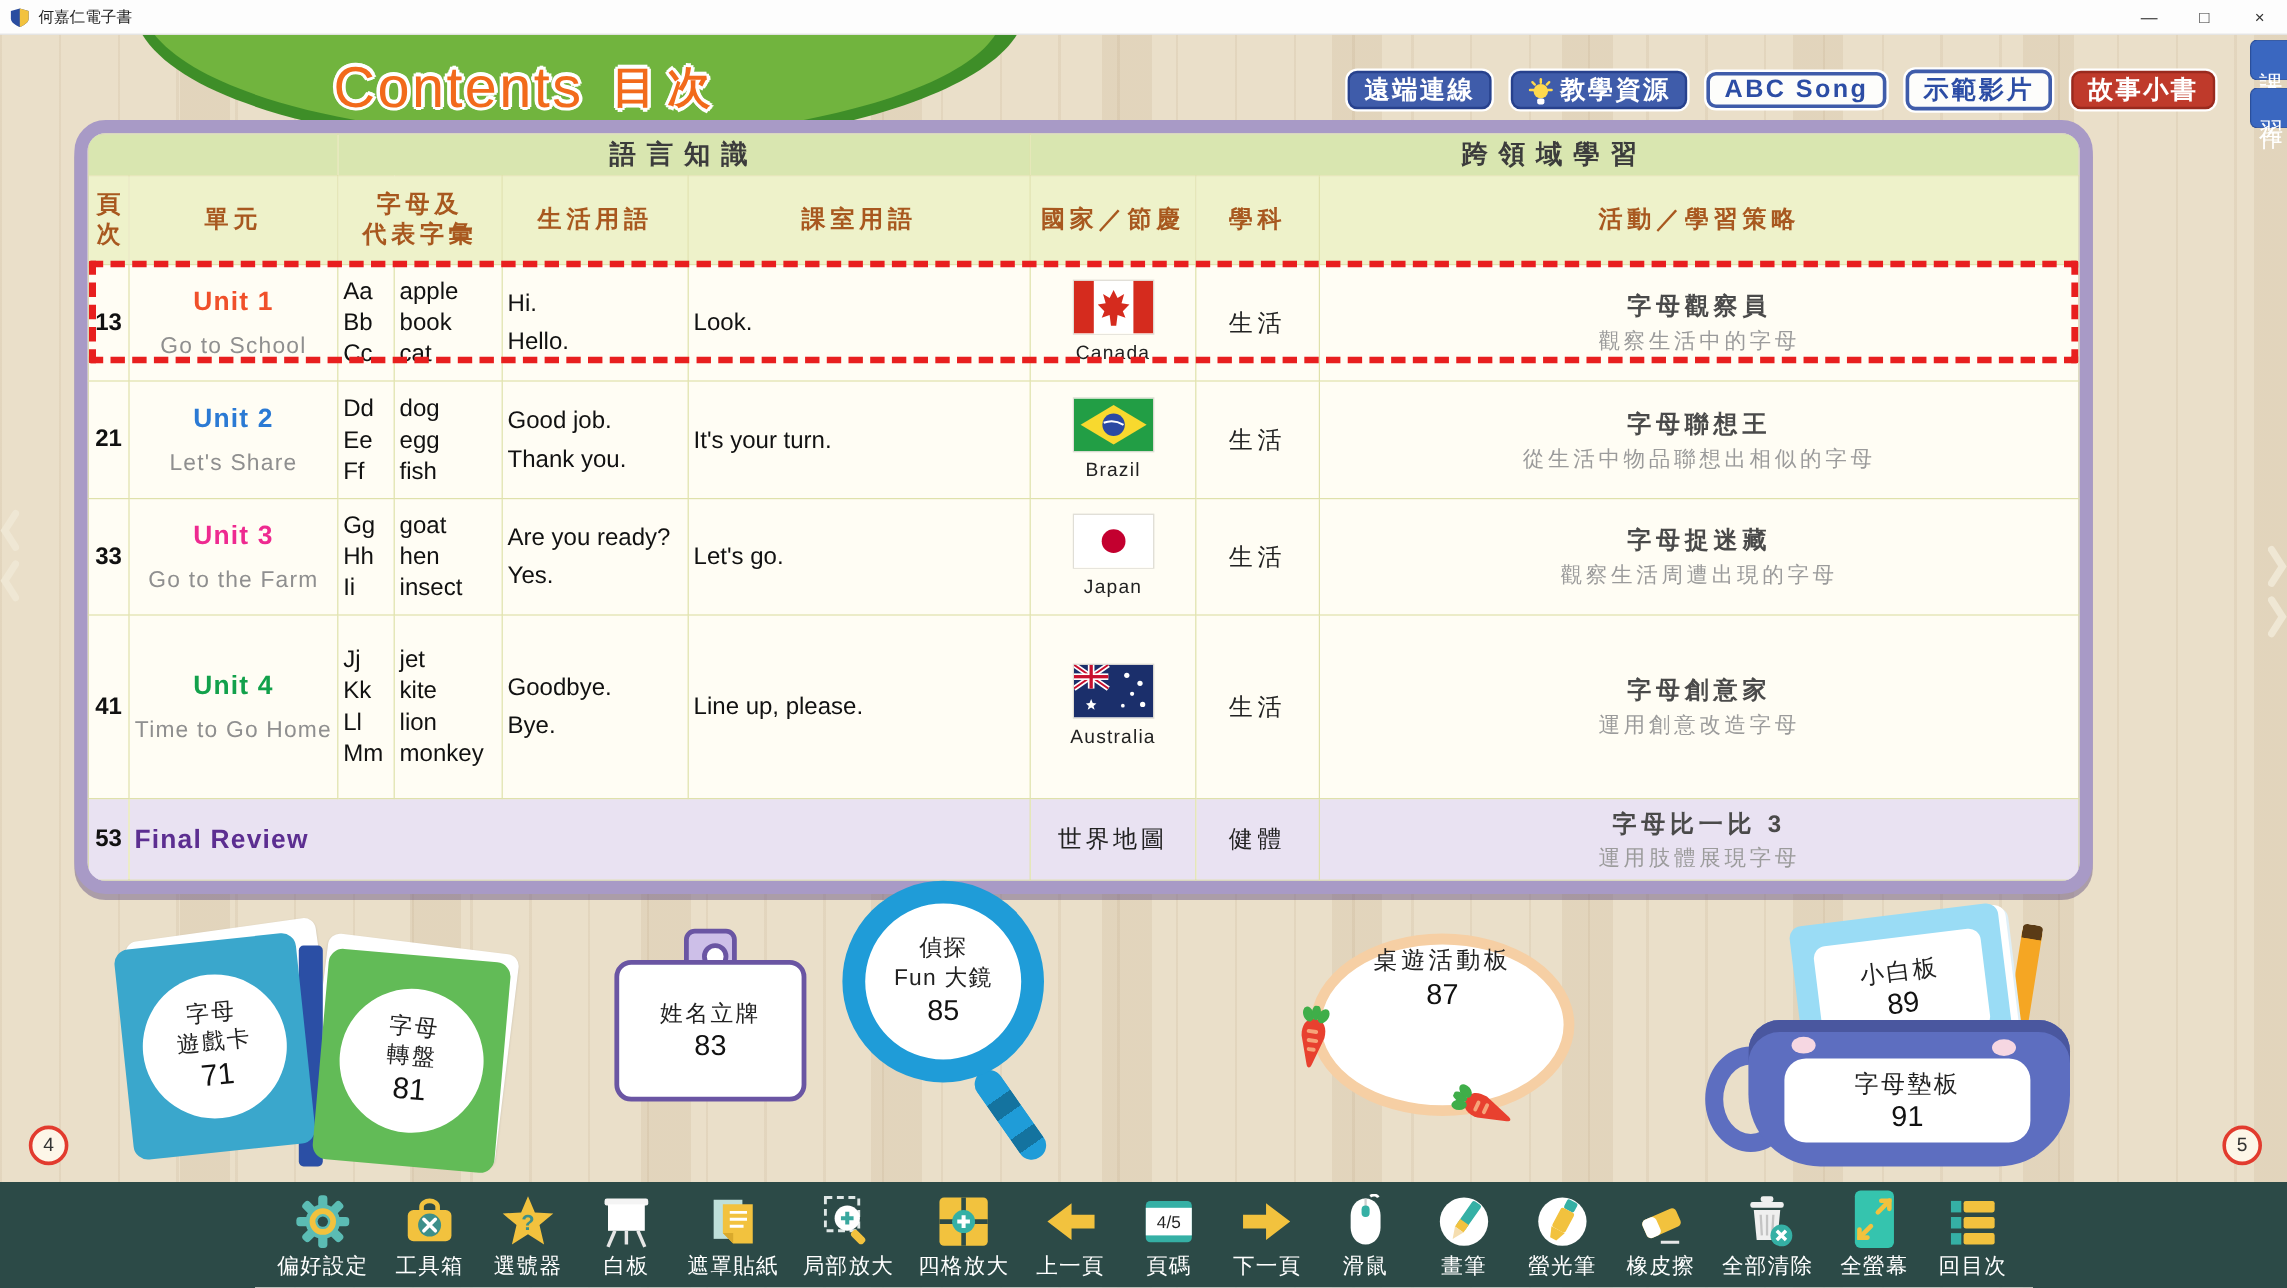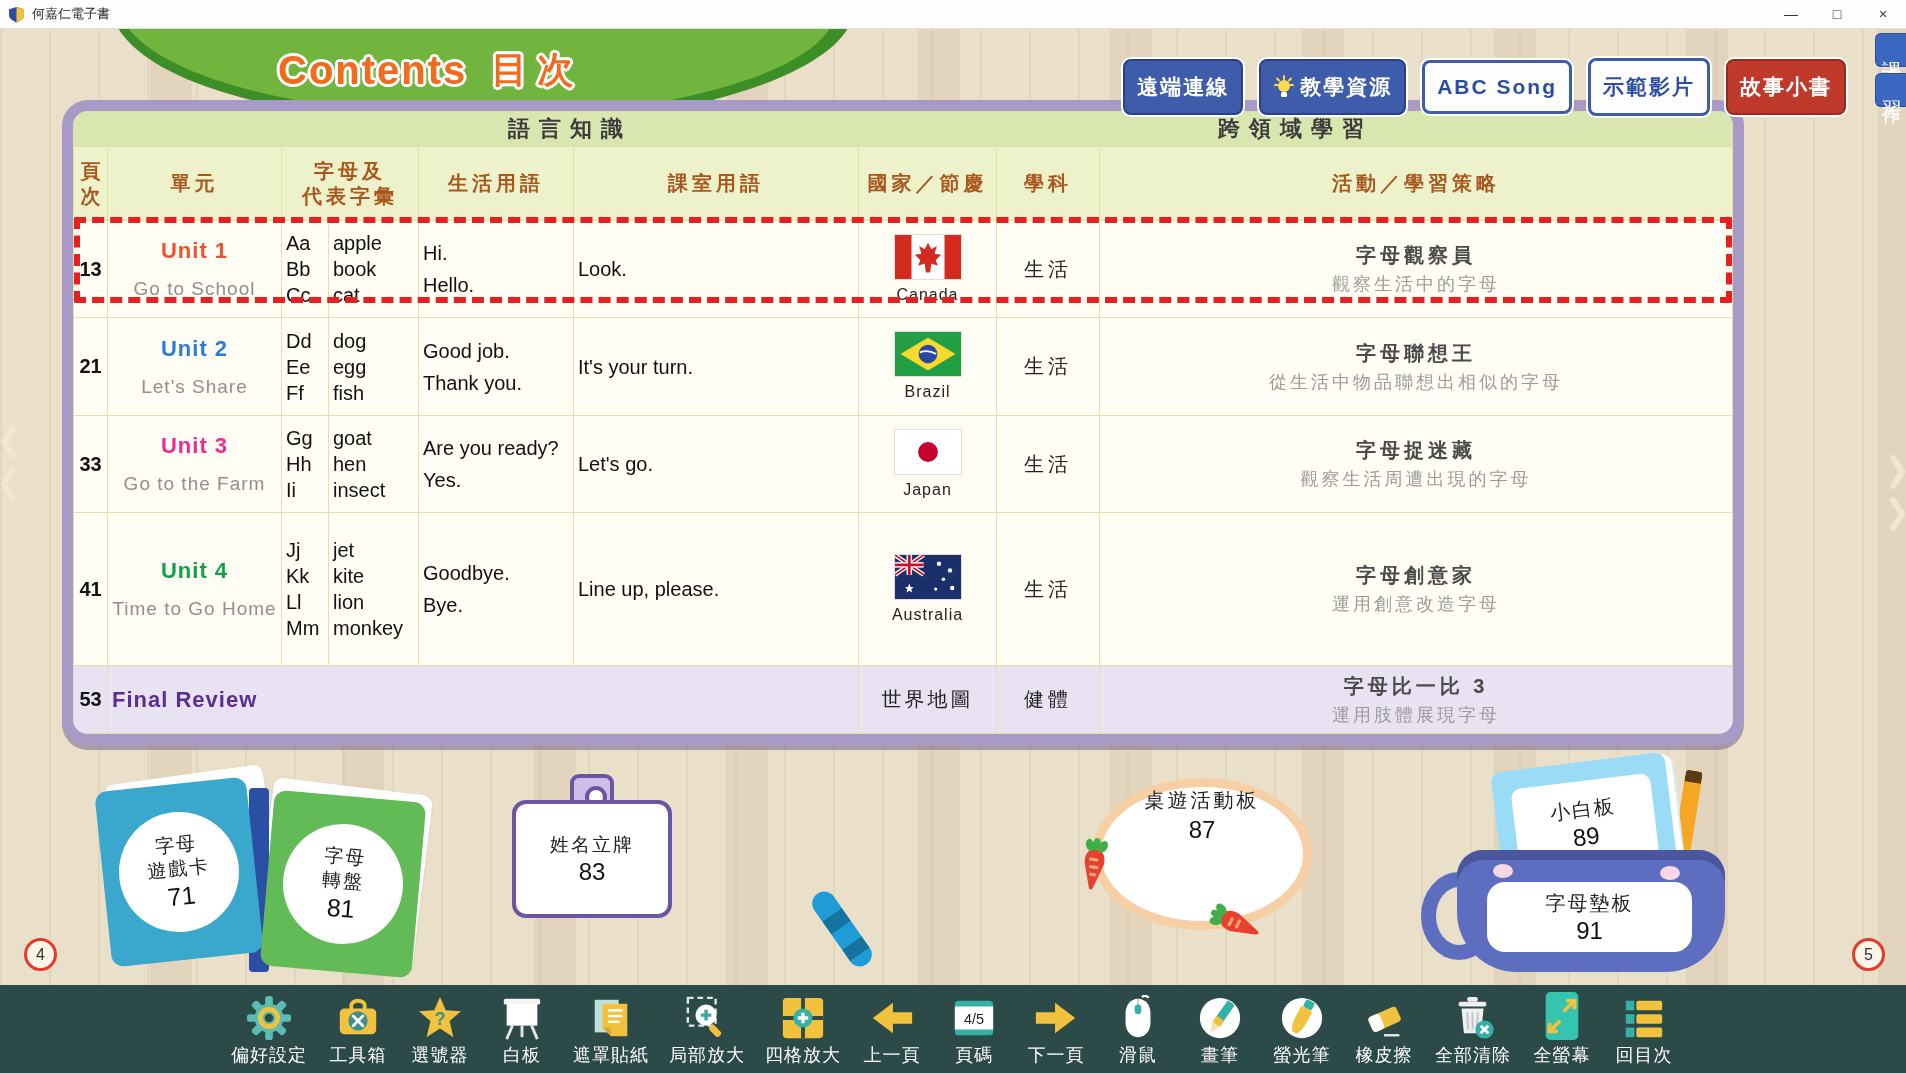--- a/index.html
+++ b/index.html
@@ -17,29 +17,29 @@
 
   
   .main{position:absolute;top:28px;left:0;right:0;bottom:0;background:#eadfc9;
     background-image:
       repeating-linear-gradient(90deg, rgba(160,128,88,.10) 0 2px, rgba(0,0,0,0) 2px 49px),
       repeating-linear-gradient(90deg, rgba(0,0,0,0) 0 150px, rgba(172,142,102,.13) 150px 192px);}
 
   
   .banner{position:absolute;left:100px;top:0;width:765px;height:97px;pointer-events:none}
   .banner-text{position:absolute;left:278px;top:18px;display:flex;align-items:center;gap:24px;z-index:5}
-  .banner-en{font-size:40px;font-weight:bold;color:#f26a1b;letter-spacing:2px;
+  .banner-en{font-size:48px;font-weight:normal;color:#f26a1b;letter-spacing:2px;
      text-shadow:-3px 0 #fff,3px 0 #fff,0 -3px #fff,0 3px #fff,-2px -2px #fff,2px 2px #fff,-2px 2px #fff,2px -2px #fff}
   .banner-zh{font-size:36px;font-weight:bold;color:#f26a1b;letter-spacing:10px;
      text-shadow:-3px 0 #fff,3px 0 #fff,0 -3px #fff,0 3px #fff,-2px -2px #fff,2px 2px #fff,-2px 2px #fff,2px -2px #fff}
 
   
   .top-buttons{position:absolute;top:30px;right:60px;display:flex;gap:16px;align-items:center;z-index:10}
-  .tbtn{font-size:21px;font-weight:bold;letter-spacing:2px;padding:12px 12px;border-radius:8px;
-        display:flex;align-items:center;gap:5px;cursor:pointer;white-space:nowrap}
+  .tbtn{font-size:21px;font-weight:bold;letter-spacing:2px;padding:0 12px;border-radius:8px;
+        display:flex;align-items:flex-end;gap:5px;cursor:pointer;white-space:nowrap}
   .tbtn.blue{background:#3f5caa;color:#fff;border:2px solid #27418d;box-shadow:0 0 0 2px #fff}
   .tbtn.outline{background:#fdfdfb;color:#2c4da5;border:3px solid #3f5caa;box-shadow:0 0 0 2px #fff}
   .tbtn.red{background:#bf3a2b;color:#fff;border:2px solid #992a1e;box-shadow:0 0 0 2px #fff}
 
   
   .side-tabs{position:absolute;top:5px;right:0;display:flex;flex-direction:column;gap:6px;z-index:10}
   .side-tab{width:30px;padding:10px 0;background:#3a67c0;color:#fff;font-size:20px;
             writing-mode:vertical-rl;text-orientation:upright;text-align:center;letter-spacing:6px;
             border-radius:6px 0 0 6px;border:1px solid #2b4f9b;border-right:none;cursor:pointer}
 
@@ -399,20 +399,25 @@
       <div class="plate-band"></div>
       <div class="plate-txt">
         <div class="lbl">姓名立牌</div>
         <div class="pg">83</div>
       </div>
     </div>
   </div>
 
   <div class="decor mag">
     <div class="mag-handle"></div>
+    <div class="mag-lens">
+      <div class="lbl pre">偵探
+Fun 大鏡</div>
+      <div class="pg">85</div>
+    </div>
   </div>
 
   <div class="decor oval">
     <div class="oval-body">
       <div class="lbl">桌遊活動板</div>
       <div class="pg">87</div>
     </div>
     <div class="carrot c1">
       <svg viewBox="0 0 30 50" width="32" height="54">
         <path d="M15 10 C22 10 25 16 24 24 L17 46 C16 49 14 49 13 46 L6 24 C5 16 8 10 15 10 Z" fill="#e8402f"></path>

